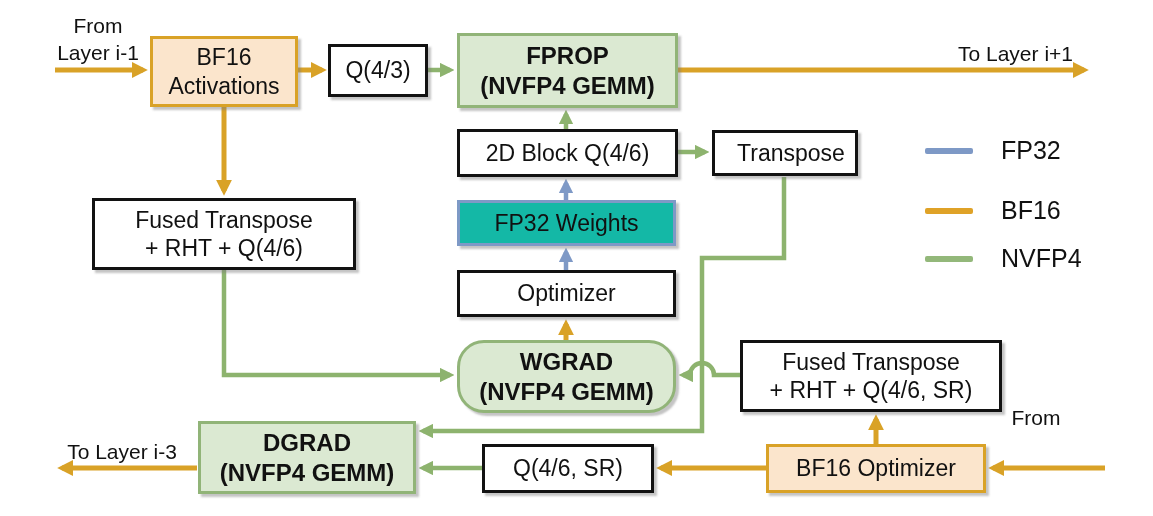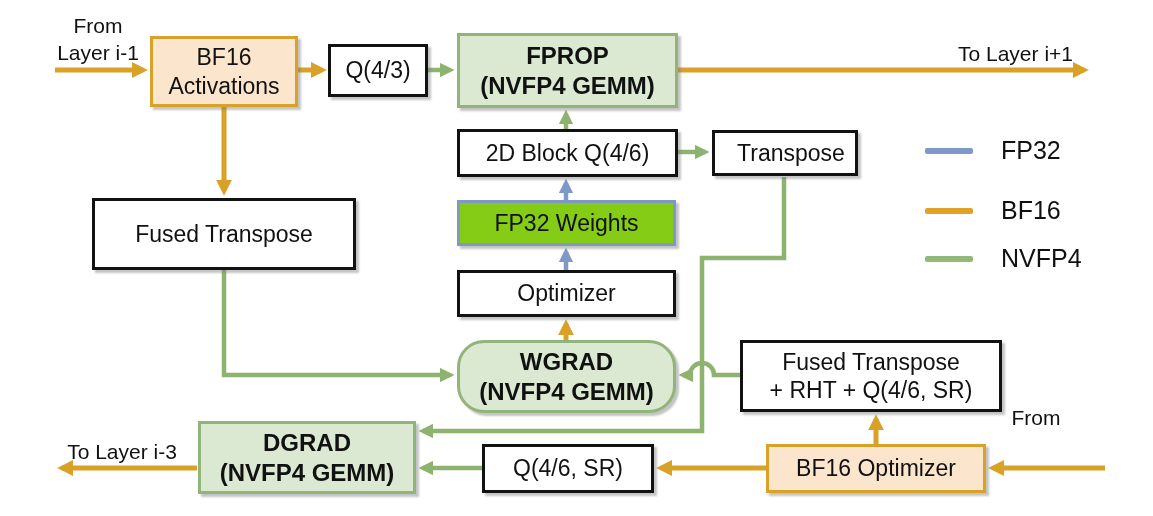--- a/index.html
+++ b/index.html
@@ -6,21 +6,21 @@
   body{width:1153px;height:516px;position:relative;overflow:hidden;
        font-family:"Liberation Sans",sans-serif;color:#111;}
   #wires{position:absolute;left:0;top:0;z-index:1;}
   .node{position:absolute;z-index:2;display:flex;flex-direction:column;justify-content:center;
         align-items:center;text-align:center;background:#fff;border:3px solid #121212;
         box-sizing:border-box;font-size:23px;line-height:1.22;
         box-shadow:3px 3px 2px rgba(125,125,125,.45);}
   .node span{white-space:nowrap;}
   .gemm{background:#dbe9d2;border-color:#91b478;font-weight:bold;font-size:24px;}
   .bf16box{background:#fbe5cc;border-color:#d9a227;}
-  .fp32box{background:#84cc16;border-color:#7e99c6;}
+  .fp32box{background:#14b8a6;border-color:#7e99c6;}
   .iolabel{position:absolute;z-index:2;font-size:21px;line-height:1.3;text-align:center;}
   .legend-row{position:absolute;z-index:2;display:flex;align-items:center;}
   .swatch{width:48px;height:6px;border-radius:2px;margin-right:28px;}
   .sw-fp32{background:#7e99c6;}
   .sw-bf16{background:#dfa227;}
   .sw-nvfp4{background:#93b87a;}
   .legend-row span{font-size:25px;}
 </style>
 </head>
 <body>
@@ -88,20 +88,21 @@
 <div class="node fp32box" style="left:457px;top:200px;width:219px;height:46px;">
   <span>FP32 Weights</span>
 </div>
 
 <div class="node" style="left:457px;top:270px;width:219px;height:47px;">
   <span>Optimizer</span>
 </div>
 
 <div class="node" style="left:92px;top:198px;width:264px;height:72px;">
   <span>Fused Transpose</span>
+  <span>+ RHT + Q(4/6)</span>
 </div>
 
 <div class="node gemm" style="left:457px;top:340px;width:219px;height:73px;border-radius:27px;">
   <span>WGRAD</span>
   <span>(NVFP4 GEMM)</span>
 </div>
 
 <div class="node" style="left:740px;top:340px;width:262px;height:72px;">
   <span>Fused Transpose</span>
   <span>+ RHT + Q(4/6, SR)</span>

